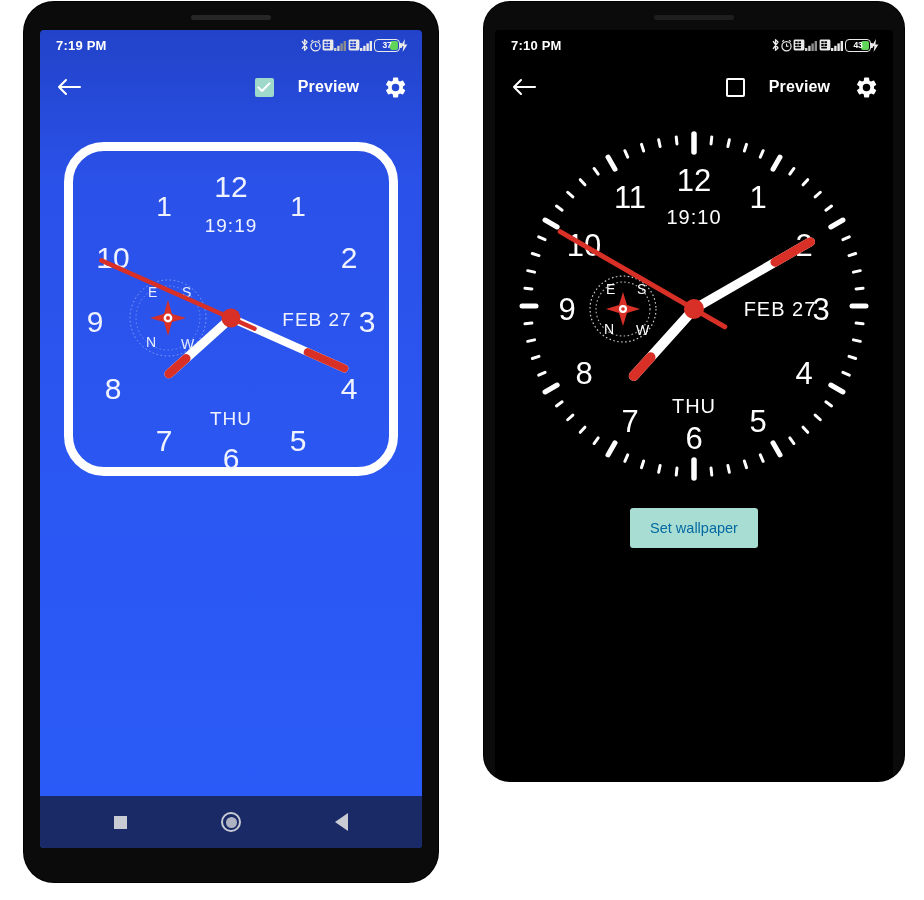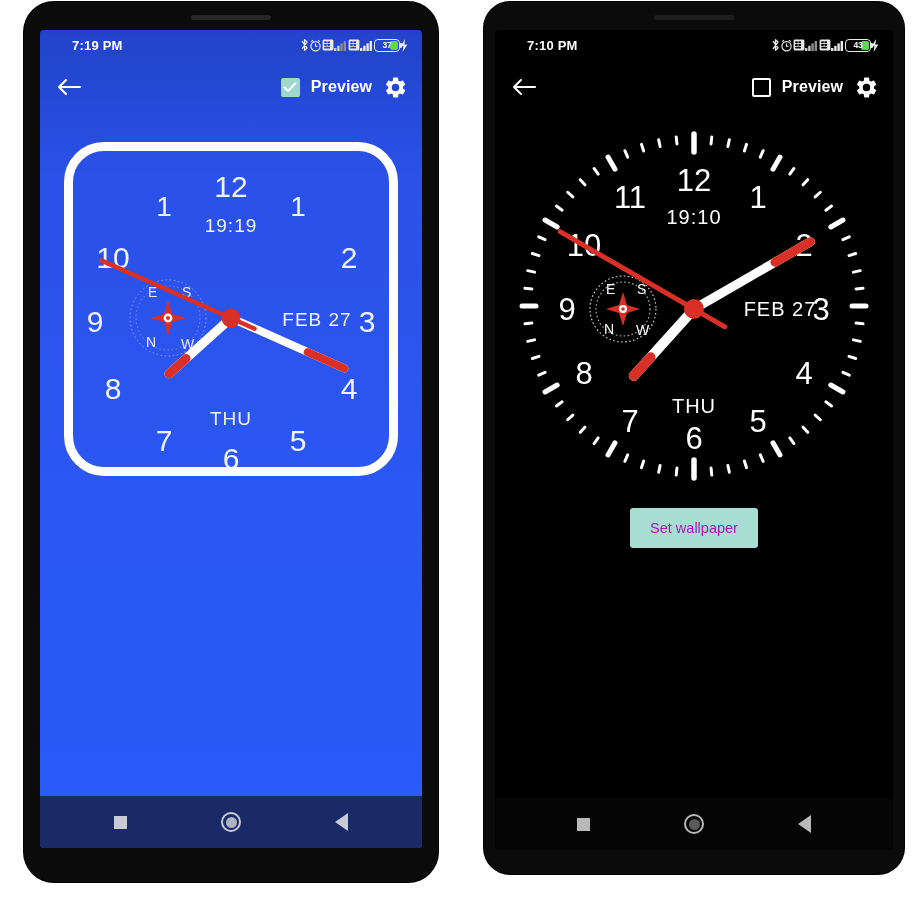--- a/index.html
+++ b/index.html
@@ -20,21 +20,21 @@
 
   
   .phone {
     position: relative;
     background: #0b0b0b;
     border-radius: 26px;
     overflow: hidden;
     box-shadow: 0 0 0 1px #000;
   }
   .phone-left  { width: 414px; height: 880px; margin-left: 24px; margin-top: 2px; border-radius: 30px; }
-  .phone-right { width: 420px; height: 872px; margin-right: 20px; margin-top: 2px; border-radius: 26px; }
+  .phone-right { width: 420px; height: 779px; margin-right: 20px; margin-top: 2px; border-radius: 26px; }
 
   .speaker {
     position: absolute; top: 13px; left: 50%;
     transform: translateX(-50%);
     width: 80px; height: 5px;
     border-radius: 3px;
     background: #262626;
   }
   .phone-right .speaker { background: #1e1e1e; }
 
@@ -51,21 +51,20 @@
   .phone-right .screen { width: 398px; height: 820px; background: #000000; }
 
   
   .statusbar {
     height: 30px;
     display: flex;
     align-items: center;
     justify-content: space-between;
     padding: 0 14px 0 16px;
     flex: 0 0 auto;
-    margin-left: 16px;
   }
   .status-time {
     color: #ffffff;
     font-size: 13px;
     font-weight: bold;
     letter-spacing: .2px;
   }
   .status-icons {
     display: flex;
     align-items: center;
@@ -112,21 +111,21 @@
     display: flex;
     align-items: center;
     padding: 0 14px 0 16px;
     flex: 0 0 auto;
   }
   .back-arrow { cursor: pointer; display:flex; }
   .appbar-right {
     margin-left: auto;
     display: flex;
     align-items: center;
-    gap: 11px;
+    gap: 24px;
   }
   .checkbox {
     width: 19px; height: 19px;
     border-radius: 2px;
     display: flex;
     align-items: center;
     justify-content: center;
   }
   .checkbox.checked { background: #9fd9cc; }
   .checkbox.unchecked { background: transparent; border: 2.2px solid #ffffff; }
@@ -166,21 +165,21 @@
   .app-title {
     color: #ffffff;
     font-size: 18px;
     font-weight: bold;
     text-align: center;
     margin-top: 62px;
   }
   .set-btn {
     margin: 22px auto 0;
     background: #a8ddd3;
-    color: #a21caf;
+    color: #0369a1;
     border: none;
     border-radius: 3px;
     font-family: "Liberation Sans", sans-serif;
     font-size: 14.5px;
     padding: 12px 20px;
     cursor: pointer;
     display: block;
   }
 
   

